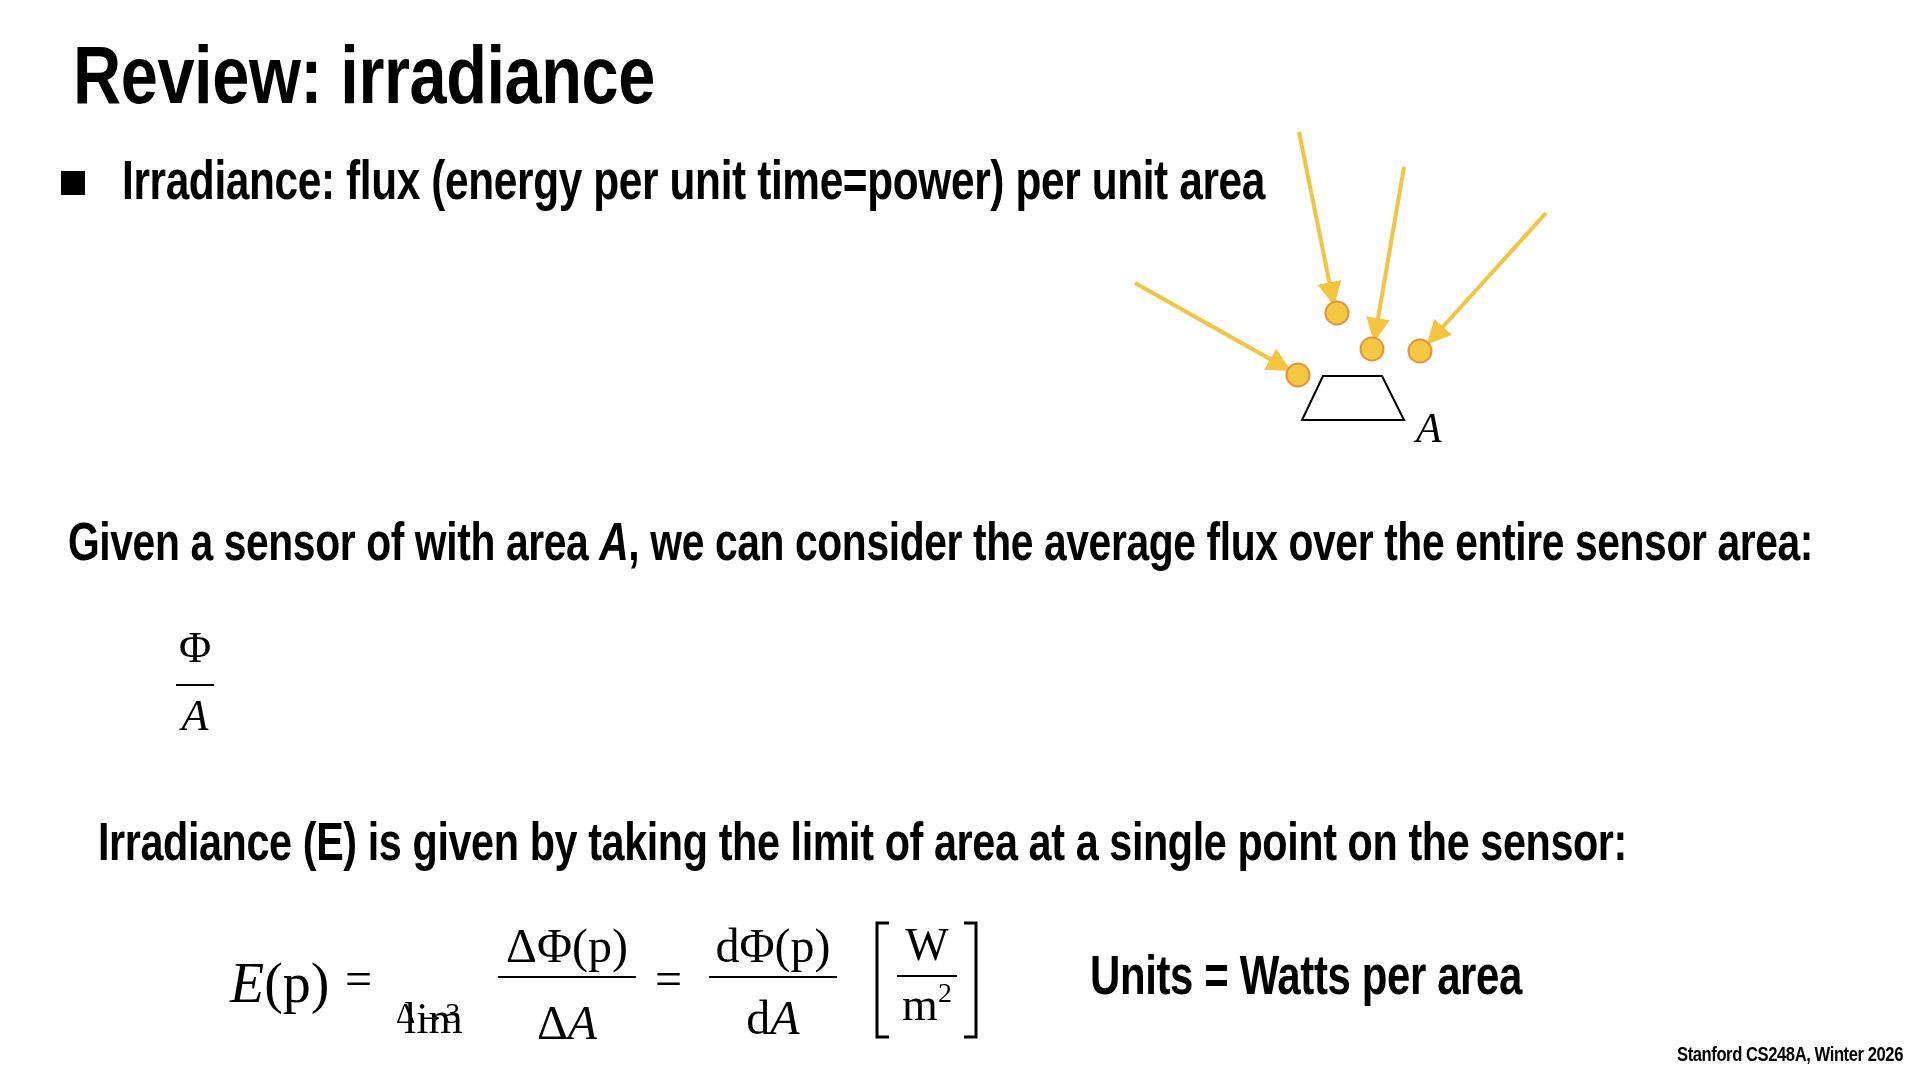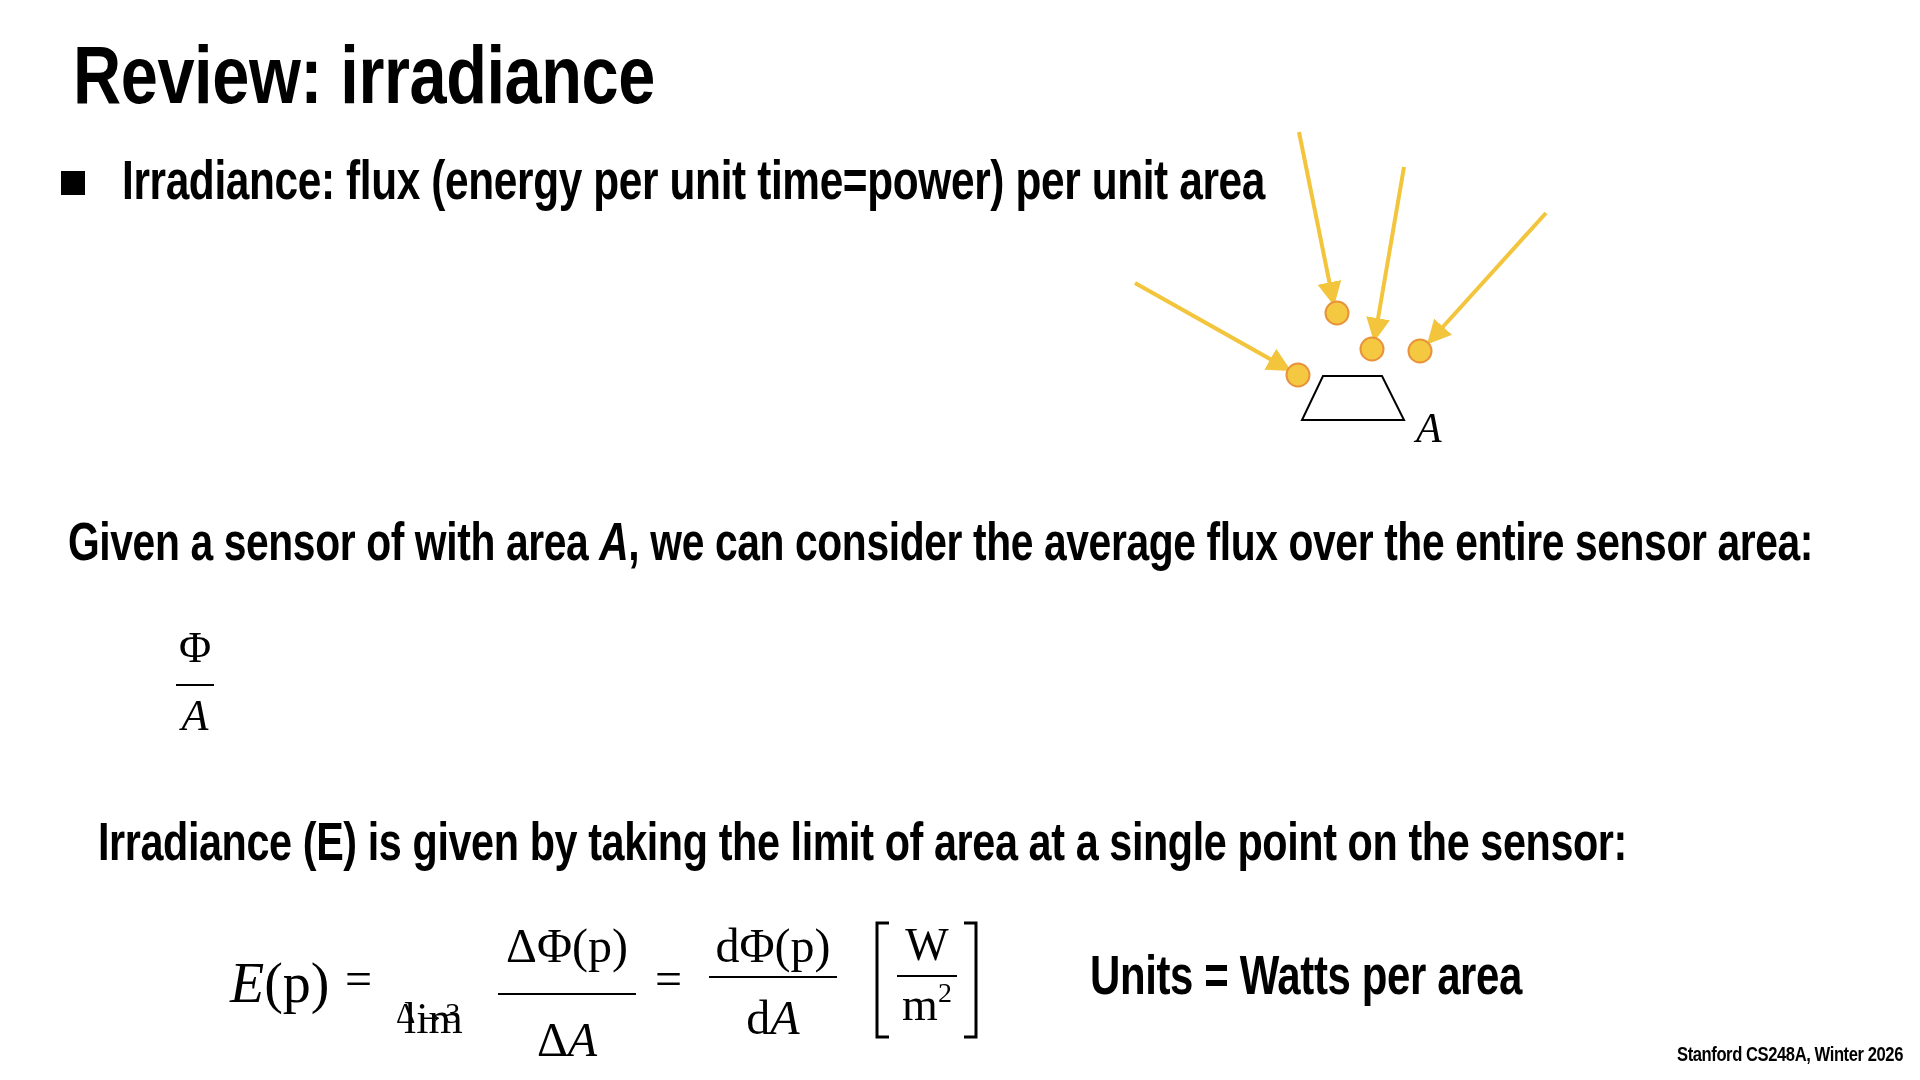--- a/index.html
+++ b/index.html
@@ -72,21 +72,21 @@
 
   <div class="math" style="left:230px; top:955px; font-size:56px;">
     <span class="i">E</span><span>(p)</span>
   </div>
   <div class="math" style="left:345px; top:955px; font-size:48px;">=</div>
 
   <div class="math" style="left:404px; top:953px; font-size:44px;margin-top:44px;">lim</div>
   <div class="math" style="left:396px; top:998px; font-size:30px;">Δ→3</div>
 
   <div class="frac" style="left:498px; top:922px; width:138px; font-size:48px;">
-    <span class="num" style="margin-bottom:23px;">ΔΦ(p)</span>
+    <span class="num" style="margin-bottom:6px;">ΔΦ(p)</span>
     <span class="bar"></span>
     <span class="den" style="margin-top:21px;"><span>Δ</span><span style="font-style:italic;">A</span></span>
   </div>
 
   <div class="math" style="left:655px; top:955px; font-size:48px;">=</div>
 
   <div class="frac" style="left:709px; top:922px; width:128px; font-size:48px;">
     <span class="num" style="margin-bottom:6px;">dΦ(p)</span>
     <span class="bar"></span>
     <span class="den" style="margin-top:16px;"><span>d</span><span style="font-style:italic;">A</span></span>

